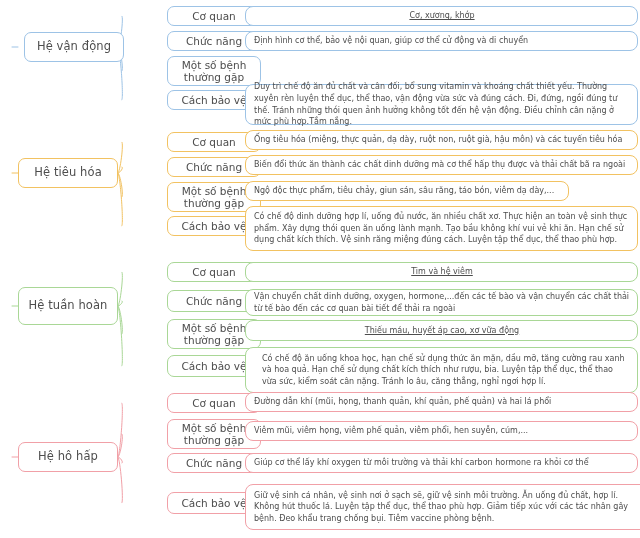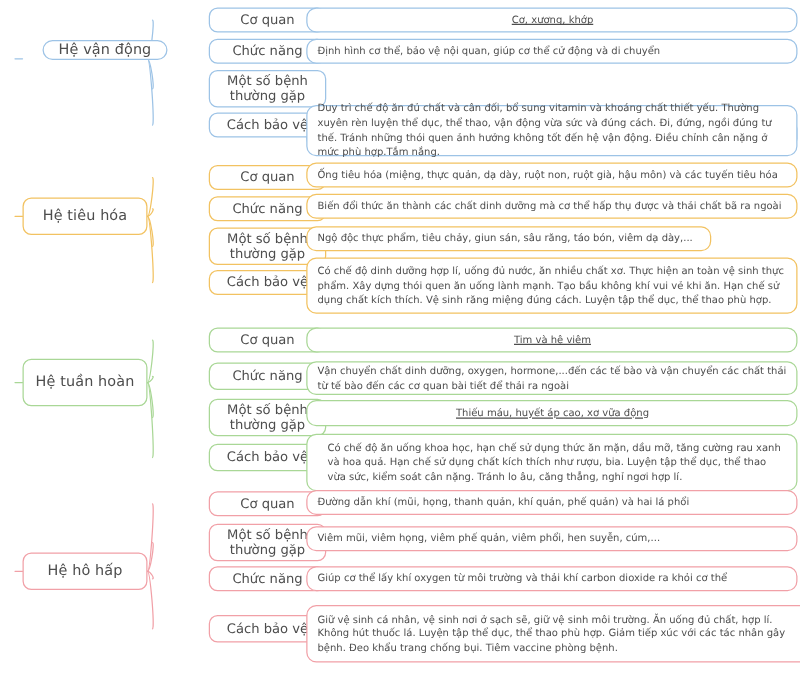--- a/index.html
+++ b/index.html
@@ -76,21 +76,21 @@
       <path d="M 118 457 C 120.2 457 124 403 122 403" fill="none" stroke="#f1a0a7" stroke-width="1" stroke-linecap="round"></path>
       <path d="M 216 403 H 230.5 V 402 H 245" fill="none" stroke="#f1a0a7" stroke-width="1" stroke-linecap="round"></path>
       <path d="M 118 457 C 120.2 457 124 434 122 434" fill="none" stroke="#f1a0a7" stroke-width="1" stroke-linecap="round"></path>
       <path d="M 216 434 H 230.5 V 431 H 245" fill="none" stroke="#f1a0a7" stroke-width="1" stroke-linecap="round"></path>
       <path d="M 118 457 C 120.2 457 124 463 122 463" fill="none" stroke="#f1a0a7" stroke-width="1" stroke-linecap="round"></path>
       <path d="M 216 463 H 230.5 V 463 H 245" fill="none" stroke="#f1a0a7" stroke-width="1" stroke-linecap="round"></path>
       <path d="M 118 457 C 120.2 457 124 503 122 503" fill="none" stroke="#f1a0a7" stroke-width="1" stroke-linecap="round"></path>
       <path d="M 216 503 H 230.5 V 507 H 245" fill="none" stroke="#f1a0a7" stroke-width="1" stroke-linecap="round"></path>
     </svg>
   <div id="nodes">
-      <div class="node root c-blue" style="left: 34px; top: 32px; width: 100px; height: 16px; border-color: rgb(157, 195, 230); border-radius: 10px;">
+      <div class="node root c-blue" style="left: 24px; top: 32px; width: 100px; height: 30px; border-color: rgb(157, 195, 230);">
         <span class="txt">Hệ vận động</span>
       </div>
       <div class="node blabel c-blue" style="left: 122px; top: 6px; width: 94px; height: 20px; border-color: rgb(157, 195, 230);">
         <span class="txt">Cơ quan</span>
       </div>
       <div class="node leaf c-blue center" style="left: 245px; top: 6px; width: 393px; height: 20px; border-color: rgb(157, 195, 230);">
         <span class="txt">Cơ, xương, khớp</span>
       </div>
       <div class="node blabel c-blue" style="left: 122px; top: 31px; width: 94px; height: 20px; border-color: rgb(157, 195, 230);">
         <span class="txt">Chức năng</span>
@@ -176,21 +176,21 @@
       <div class="node blabel c-pink" style="left: 122px; top: 419px; width: 94px; height: 30px; border-color: rgb(241, 160, 167);">
         <span class="txt">Một số bệnh thường gặp</span>
       </div>
       <div class="node leaf c-pink" style="left: 245px; top: 421px; width: 393px; height: 20px; border-color: rgb(241, 160, 167);">
         <span class="txt">Viêm mũi, viêm họng, viêm phế quản, viêm phổi, hen suyễn, cúm,...</span>
       </div>
       <div class="node blabel c-pink" style="left: 122px; top: 453px; width: 94px; height: 20px; border-color: rgb(241, 160, 167);">
         <span class="txt">Chức năng</span>
       </div>
       <div class="node leaf c-pink" style="left: 245px; top: 453px; width: 393px; height: 20px; border-color: rgb(241, 160, 167);">
-        <span class="txt">Giúp cơ thể lấy khí oxygen từ môi trường và thải khí carbon dioxide ra khỏi cơ thể</span>
+        <span class="txt">Giúp cơ thể lấy khí oxygen từ môi trường và thải khí carbon hormone ra khỏi cơ thể</span>
       </div>
       <div class="node blabel c-pink" style="left: 122px; top: 492px; width: 94px; height: 22px; border-color: rgb(241, 160, 167);">
         <span class="txt">Cách bảo vệ</span>
       </div>
       <div class="node leaf c-pink" style="left: 245px; top: 484px; width: 403px; height: 46px; border-color: rgb(241, 160, 167);">
         <span class="txt">Giữ vệ sinh cá nhân, vệ sinh nơi ở sạch sẽ, giữ vệ sinh môi trường. Ăn uống đủ chất, hợp lí. Không hút thuốc lá. Luyện tập thể dục, thể thao phù hợp. Giảm tiếp xúc với các tác nhân gây bệnh. Đeo khẩu trang chống bụi. Tiêm vaccine phòng bệnh.</span>
       </div>
     </div>
 </div>
 

